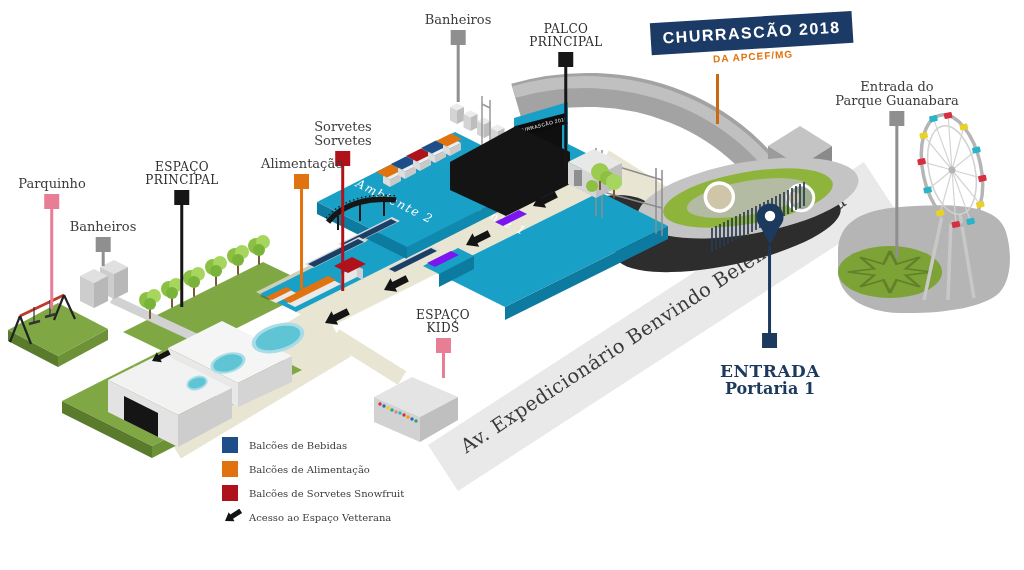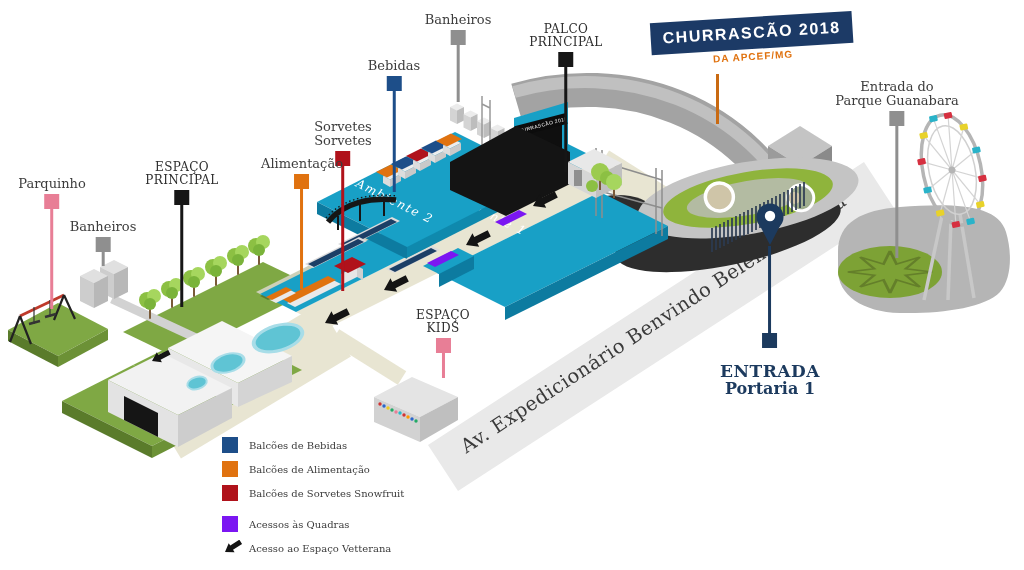--- a/index.html
+++ b/index.html
@@ -369,25 +369,20 @@
     <div class="lead" style="height: 57px; background-color: rgb(143, 143, 143);"></div>
   </div>
 
   <div class="map-label" style="left:566px;top:23px;">
     <div class="cap-bold">PALCO</div>
     <div class="cap-bold">PRINCIPAL</div>
     <div class="marker" style="background-color: rgb(22, 22, 22);"></div>
     <div class="lead" style="height: 105px; background-color: rgb(22, 22, 22);"></div>
   </div>
 
-  <div class="map-label" style="left:394px;top:59px;">
-    <div class="cap">Bebidas</div>
-    <div class="marker" style="background-color: rgb(29, 78, 137);"></div>
-    <div class="lead" style="height: 101px; background-color: rgb(29, 78, 137);"></div>
-  </div>
 
   <div class="map-label" style="left:343px;top:95px;margin-top:25px;">
     <div class="cap">Sorvetes</div>
     <div class="cap">Sorvetes</div>
     <div class="marker" style="background-color: rgb(176, 18, 27);"></div>
     <div class="lead" style="height: 125px; background-color: rgb(176, 18, 27);"></div>
   </div>
 
   <div class="map-label" style="left:302px;top:157px;">
     <div class="cap">Alimentação</div>
@@ -441,24 +436,20 @@
       <span>Balcões de Bebidas</span>
     </div>
     <div class="leg-row">
       <div class="leg-swatch" style="background-color: rgb(224, 114, 15);"></div>
       <span>Balcões de Alimentação</span>
     </div>
     <div class="leg-row">
       <div class="leg-swatch" style="background-color: rgb(176, 18, 27);"></div>
       <span>Balcões de Sorvetes Snowfruit</span>
     </div>
-    <div class="leg-row leg-gap">
-      <div class="leg-swatch" style="background-color: rgb(123, 22, 242);"></div>
-      <span>Acessos às Quadras</span>
-    </div>
     <div class="leg-row">
       <svg class="leg-arrow" viewBox="0 0 22 16">
         <path d="M0,0 L11,-7.5 L11,-3.5 L26,-3.5 L26,3.5 L11,3.5 L11,7.5 Z" fill="#141414" transform="translate(3,12) rotate(-33) scale(0.72)"></path>
       </svg>
       <span>Acesso ao Espaço Vetterana</span>
     </div>
   </div>
 
 </div>
 

